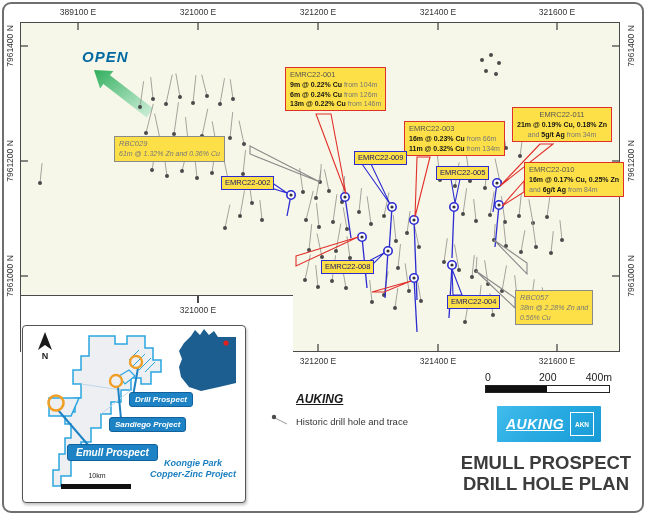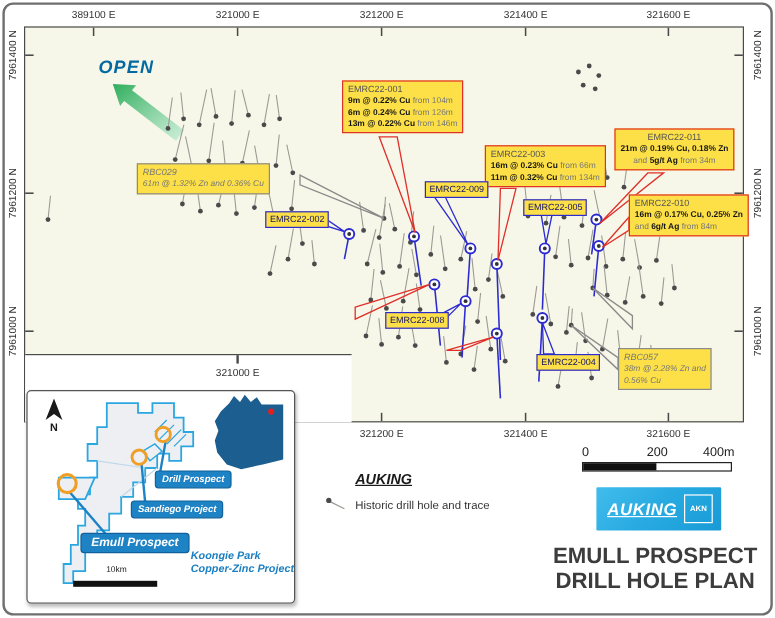--- a/index.html
+++ b/index.html
@@ -35,21 +35,21 @@
   #scalebar .bar .half{position:absolute;left:0;top:0;width:61px;height:6px;background:#111;}
   #logo{position:absolute;left:497px;top:406px;width:104px;height:36px;background:linear-gradient(135deg,#41bcec 0%,#29abe2 45%,#189ad6 100%);display:flex;align-items:center;z-index:2;border-radius:1px;}
   #logo .name{font-size:14px;font-weight:bold;font-style:italic;color:#fff;letter-spacing:0.5px;padding-left:9px;text-decoration:underline;}
   #logo .akn{margin-left:auto;margin-right:7px;width:22px;height:22px;border:1.6px solid #fff;display:flex;align-items:center;justify-content:center;font-size:6.5px;font-weight:bold;color:#fff;}
   #plan-title{position:absolute;left:458px;top:452px;width:176px;text-align:center;font-weight:bold;font-size:18.5px;line-height:1.15;color:#3c3c3c;z-index:2;}
   
   #inset{position:absolute;left:22px;top:325px;width:224px;height:178px;background:#fff;border:1.5px solid #555;border-radius:4px;box-shadow:1px 2px 3px rgba(0,0,0,0.25);z-index:6;box-sizing:border-box;}
   #inset svg{position:absolute;left:0;top:0;}
   .pill{position:absolute;background:#1e83c4;border:1px solid #11629c;border-radius:3px;color:#fff;font-weight:bold;font-style:italic;font-size:8px;padding:2px 5px;white-space:nowrap;z-index:2;}
   #pill-emull{font-size:10px;padding:2px 8px;}
-  #koongie{position:absolute;left:122px;top:132px;width:96px;font-size:9px;font-weight:bold;font-style:italic;color:#1a7fc0;line-height:1.25;z-index:2;margin-left:14px;}
+  #koongie{position:absolute;left:122px;top:132px;width:96px;text-align:center;font-size:9px;font-weight:bold;font-style:italic;color:#1a7fc0;line-height:1.25;z-index:2;}
   #inset-scale-label{position:absolute;left:52px;top:146px;width:44px;text-align:center;font-size:7px;color:#222;z-index:2;}
 </style>
 </head>
 <body>
 
 <div id="canvas">
   <div id="outer-frame"></div>
   <div id="map-area"></div>
 
   <div id="open-label">OPEN</div>

